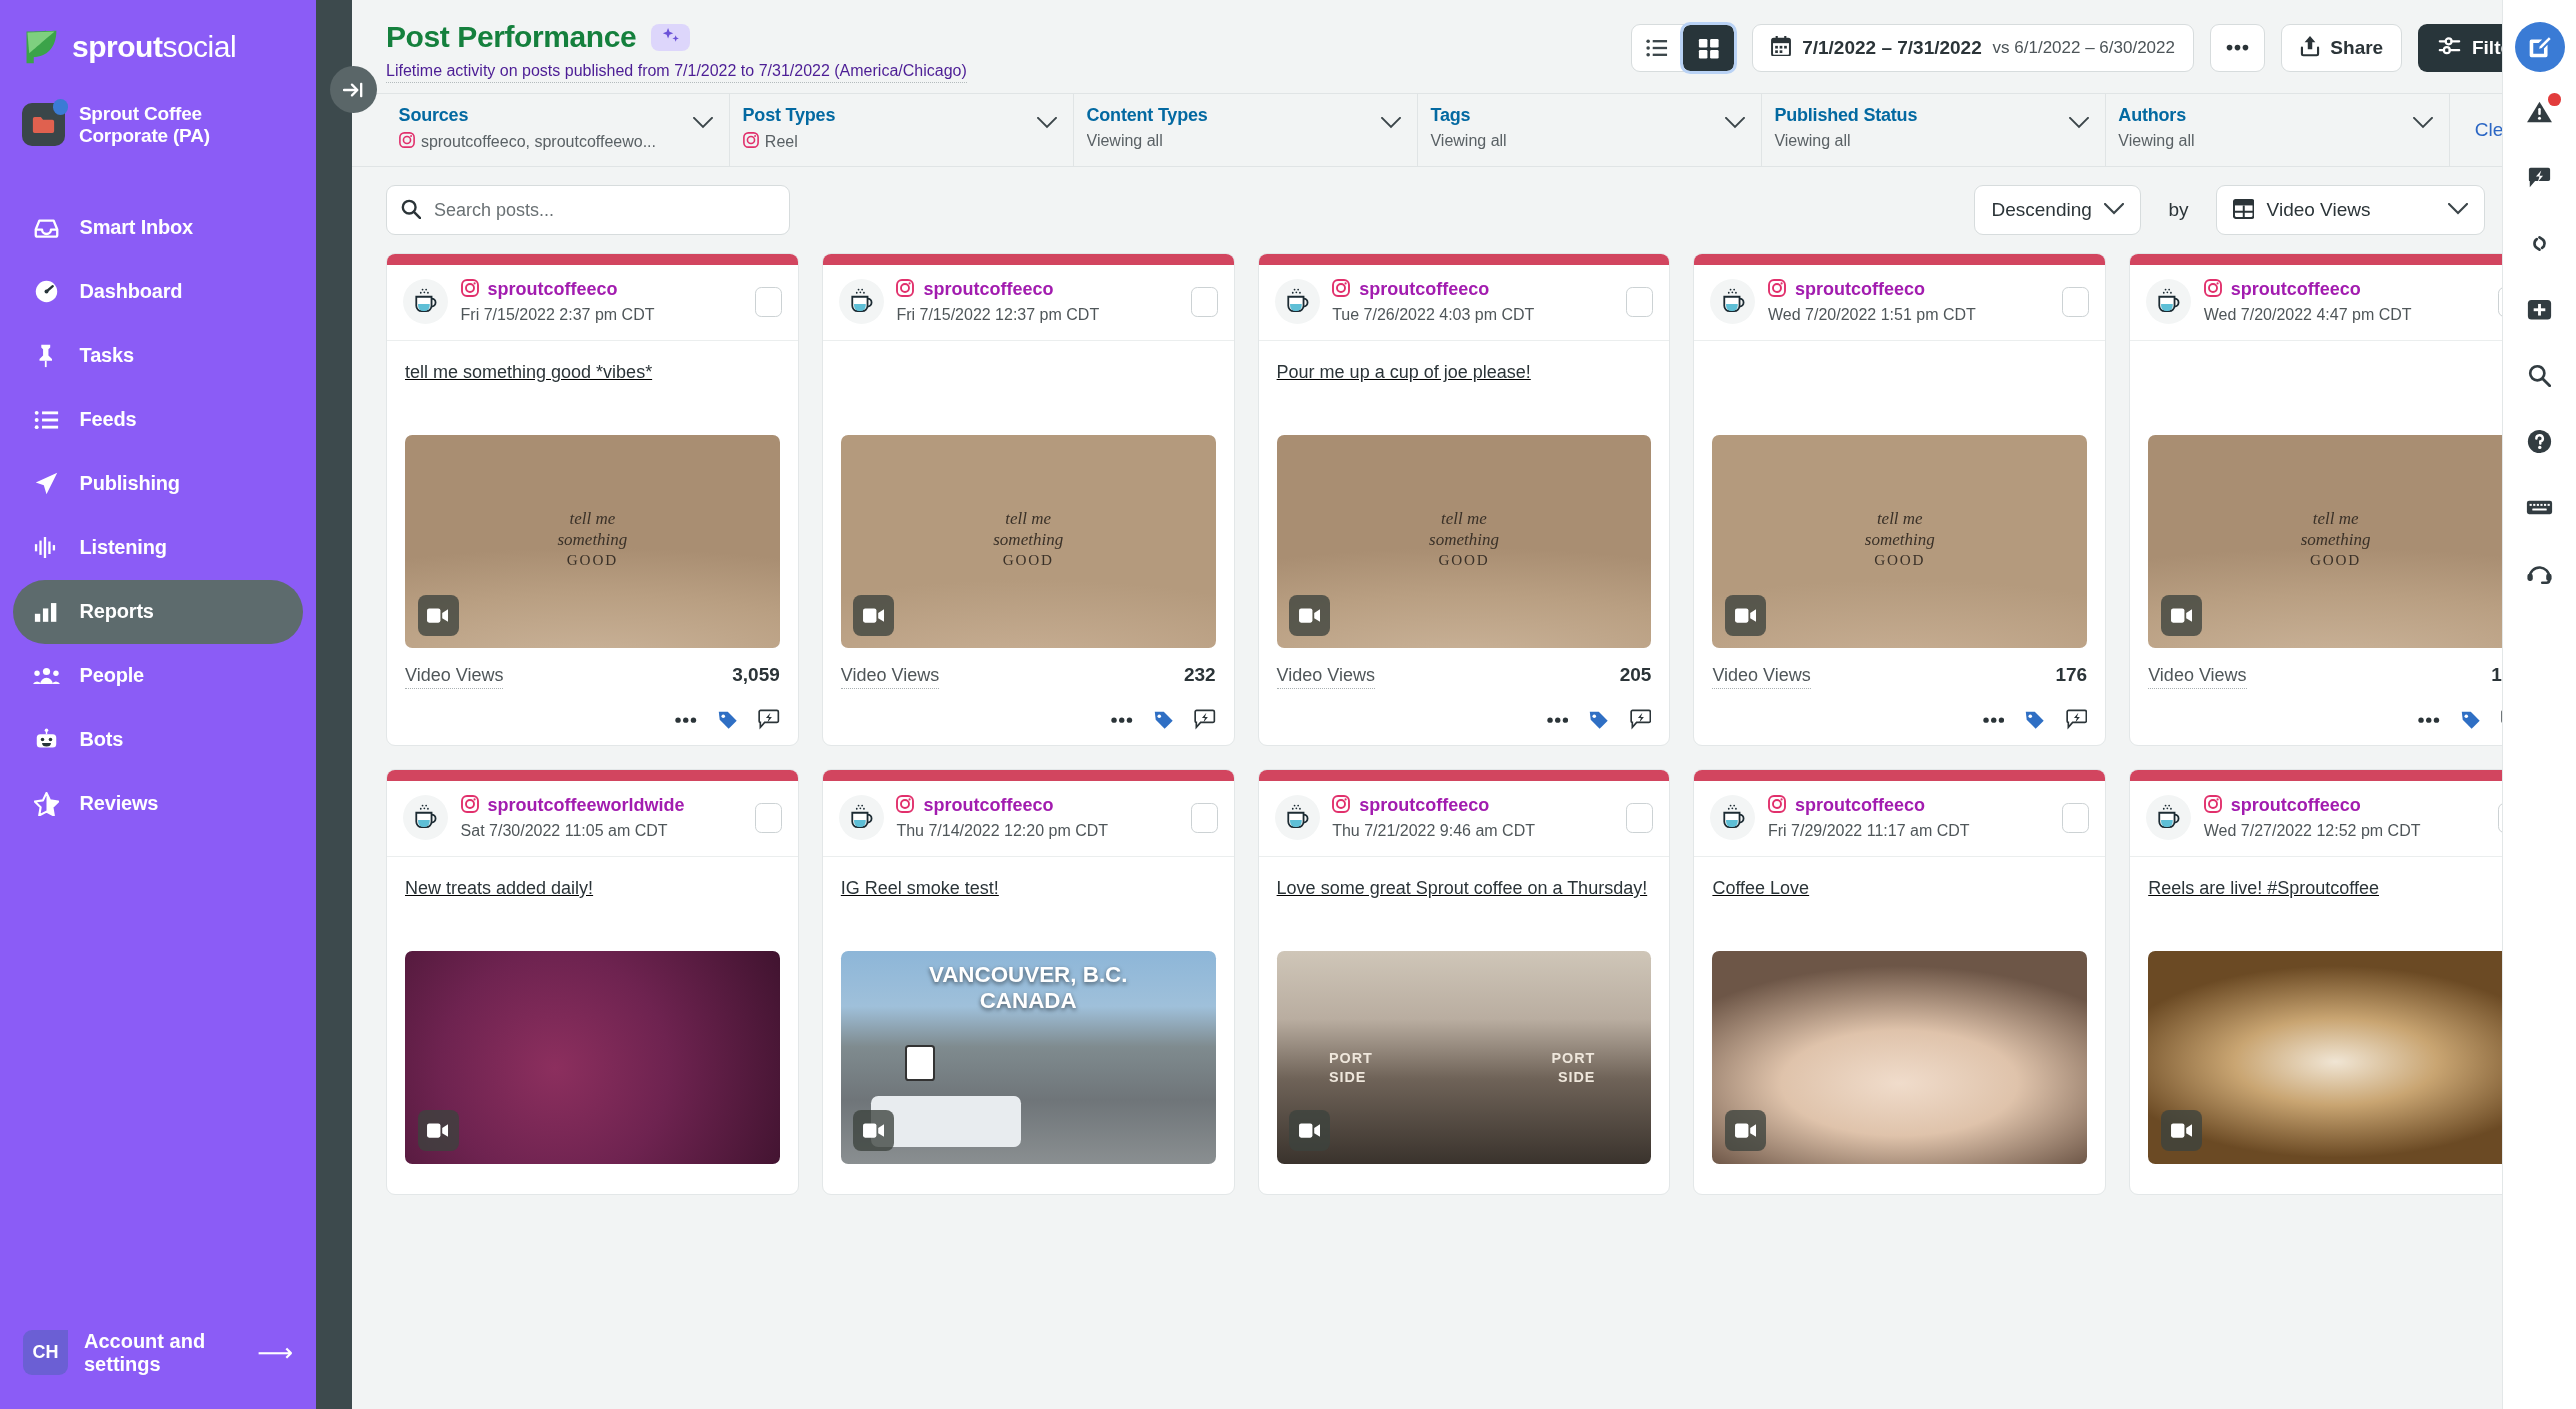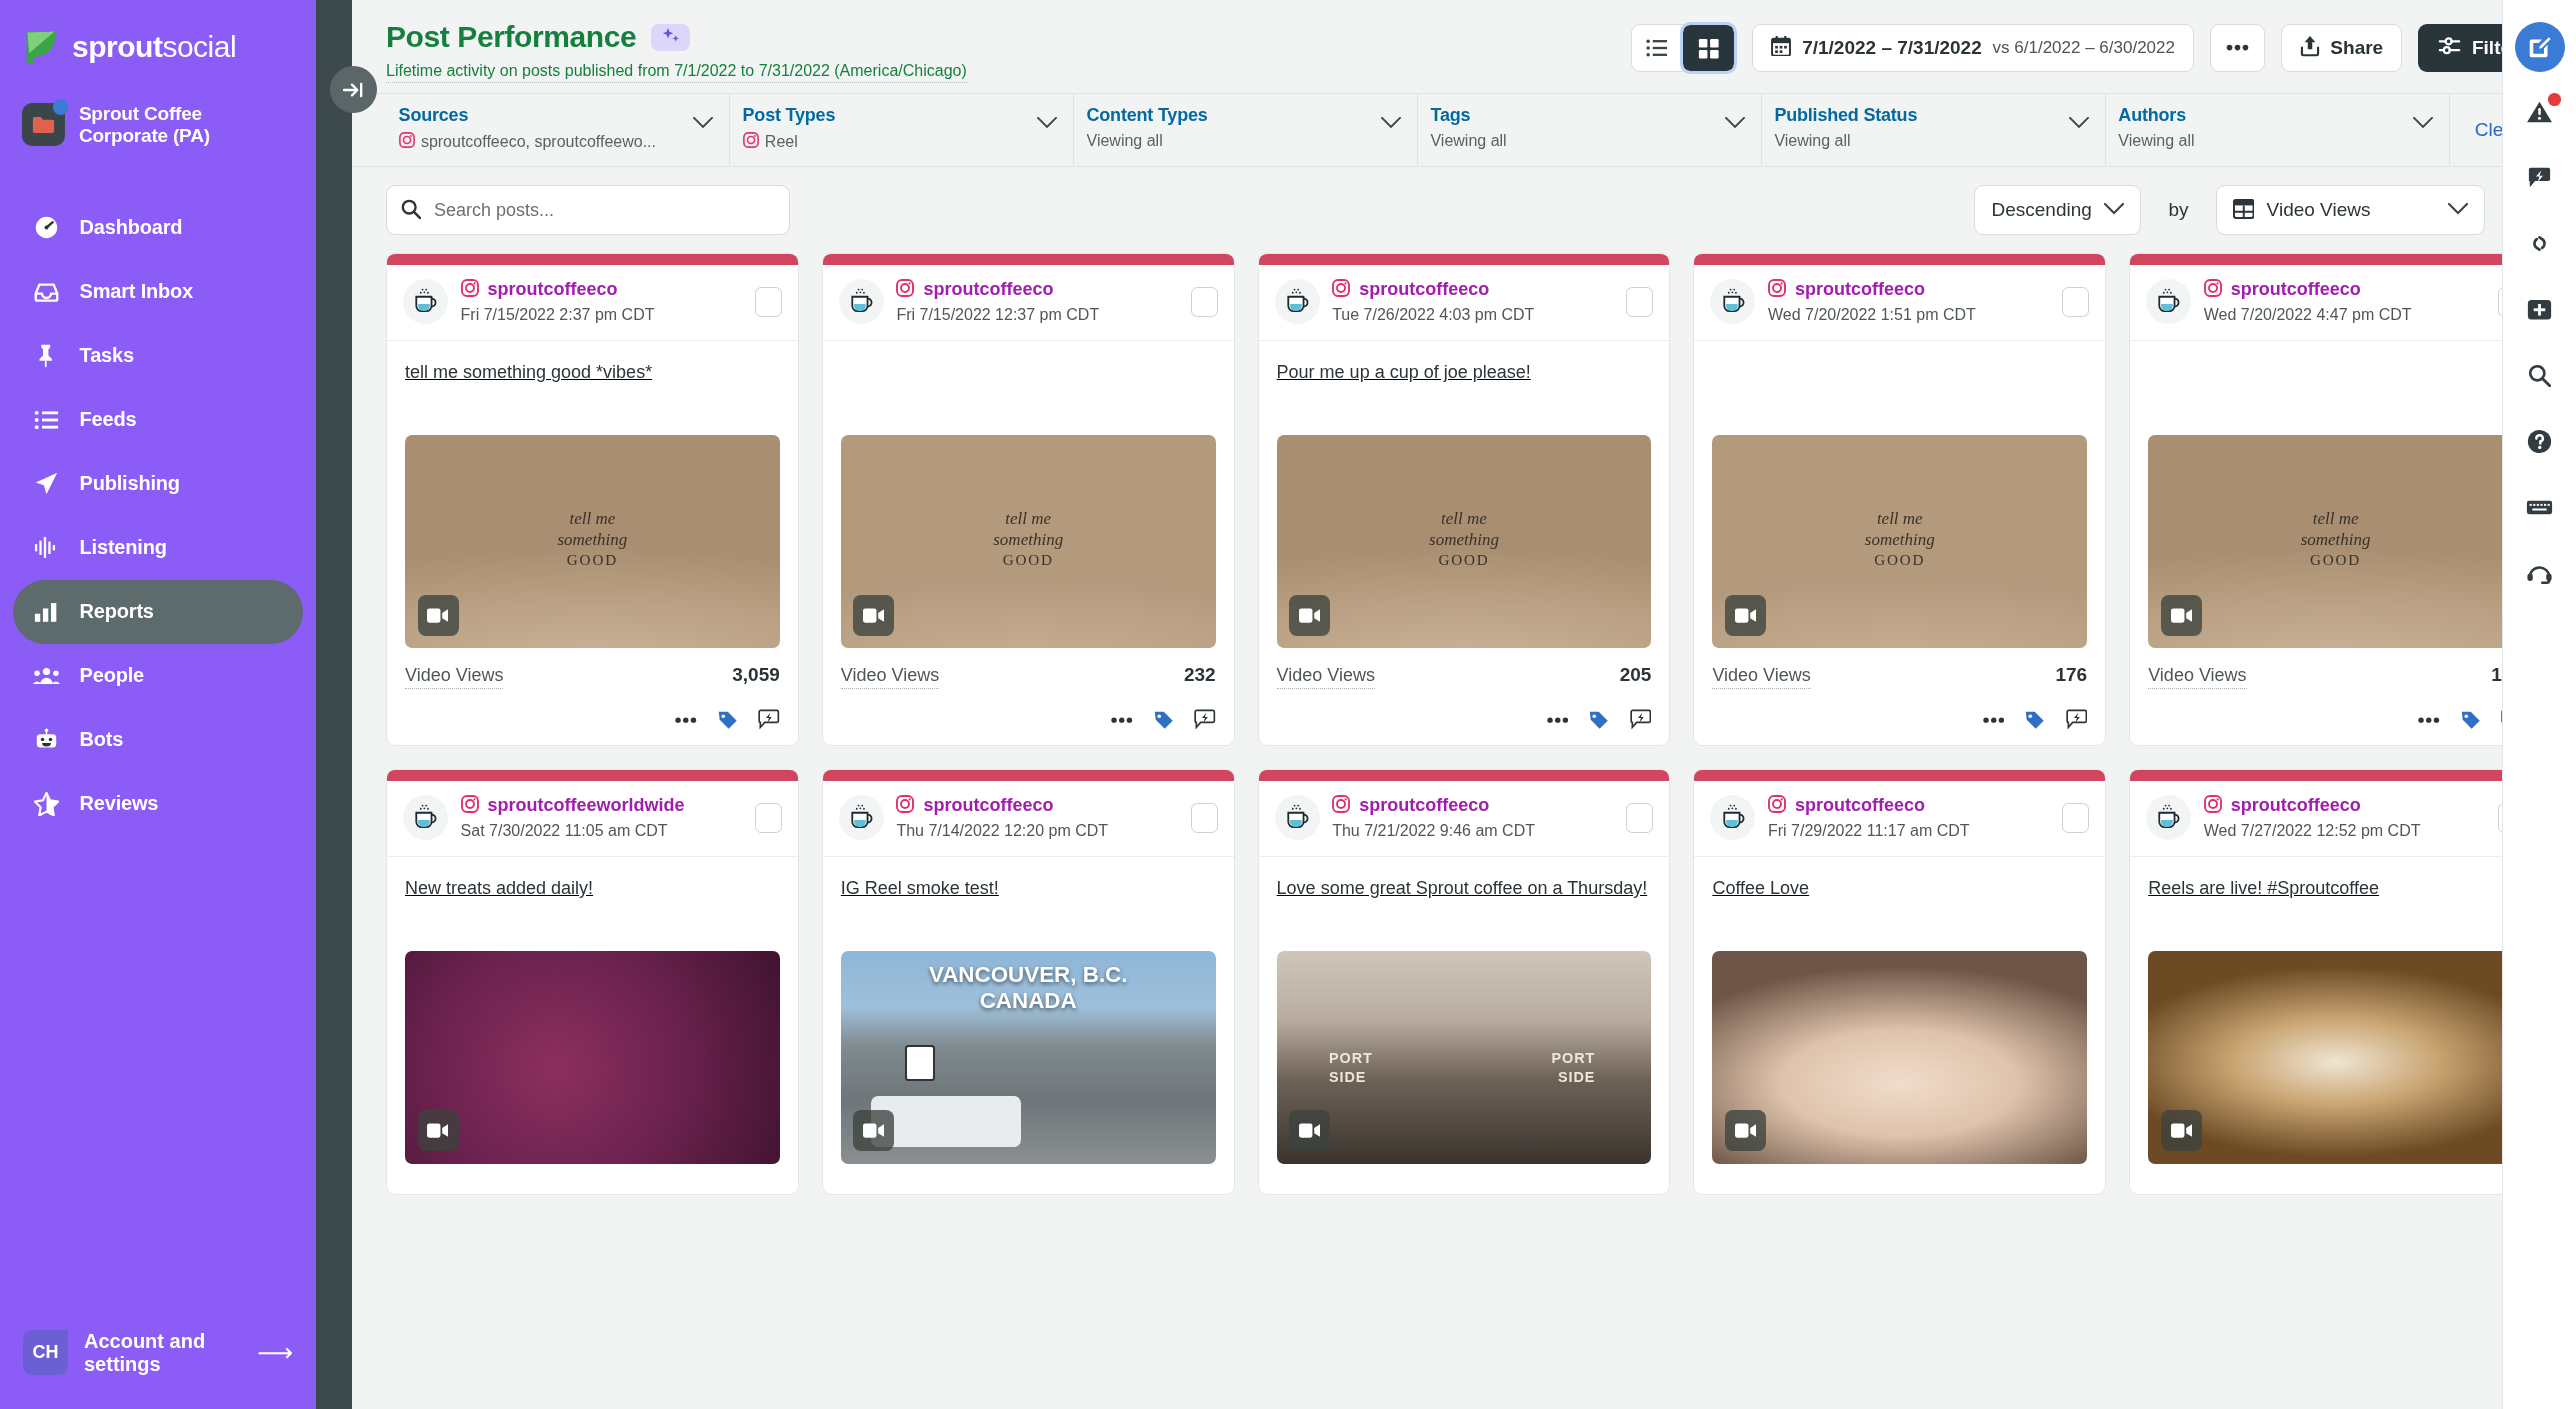--- a/index.html
+++ b/index.html
@@ -58,21 +58,21 @@
   
   .main { flex: 1 1 auto; height: 1410px; background: #f2f4f4; position: relative;
           margin-left: 36px; display: flex; flex-direction: column; overflow: hidden; }
 
   .topbar { display: flex; align-items: flex-start; padding: 20px 27px 0 34px; height: 93px; flex:0 0 93px;}
   .title-wrap { display: flex; flex-direction: column; }
   .title-row { display: flex; align-items: center; gap: 14.4px; }
   .page-title { font-size: 30px; font-weight: 700; color: #15803d; letter-spacing: -0.4px; }
   .ai-badge { background: #ddd6fb; border-radius: 8px; width: 39px; height: 27px;
               display: flex; align-items: center; justify-content: center; }
-  .subtitle { font-size: 16px; color: #15803d; margin-top: 8px;
+  .subtitle { font-size: 16px; color: #4c1d95; margin-top: 8px;
               border-bottom: 1.3px dotted #b4bbbd; display:inline-block; padding-bottom:1.8px;}
 
   .top-actions { margin-left: auto; display: flex; align-items: center; gap: 16px; padding-top: 3.6px; }
   .seg { display: flex; background: #fff; border: 1.3px solid #d7dcdd; border-radius: 9px; height: 48px; overflow: visible; }
   .seg-btn { width: 51px; height: 100%; display: flex; align-items: center; justify-content: center; cursor: pointer; color:#3c464a;}
   .seg-btn.on { background: #28353a; color: #fff; border-radius: 7.2px; outline: 3.6px solid #b9d2f5; margin: 0.9px; }
   .pill { background: #fff; border: 1.3px solid #d7dcdd; border-radius: 9px; height: 48px;
           display: flex; align-items: center; gap: 10.8px; padding: 0 18px; cursor: pointer; }
   .date-main { font-size: 19px; font-weight: 700; color: #2b3438; white-space: nowrap;}
   .date-cmp { font-size: 17px; color: #4c5458; white-space: nowrap; }
@@ -195,36 +195,36 @@
             <path d="M1 4 a2 2 0 0 1 2-2 h7 l2.5 3 H23 a2 2 0 0 1 2 2 v11 a2 2 0 0 1-2 2 H3 a2 2 0 0 1-2-2 Z" fill="#e0614f"></path>
           </svg>
         <span class="ws-dot"></span>
       </span>
       <span class="ws-label">Sprout Coffee Corporate (PA)</span>
     </div>
 
     <nav class="nav">
       <div class="nav-item">
         <span class="nav-ic">
+          <svg width="27" height="21.5" viewBox="0 0 30 24">
+              <path d="M3 14 L7 4 h16 l4 10 v6 a2 2 0 0 1-2 2 H5 a2 2 0 0 1-2-2 Z" fill="none" stroke="#fff" stroke-width="2.6" stroke-linejoin="round"></path>
+              <path d="M3 14 h7 a5 5 0 0 0 10 0 h7" fill="none" stroke="#fff" stroke-width="2.6" stroke-linejoin="round"></path>
+            </svg>
+        </span>
+        <span class="nav-label">Smart Inbox</span>
+      </div>
+      <div class="nav-item">
+        <span class="nav-ic">
           <svg width="25" height="25" viewBox="0 0 28 28">
               <circle cx="14" cy="14" r="12" fill="#fff"></circle>
               <path d="M14 14 L21 8" stroke="#28353a" stroke-width="2.6" stroke-linecap="round"></path>
               <circle cx="14" cy="14" r="2.2" fill="#28353a"></circle>
             </svg>
         </span>
         <span class="nav-label">Dashboard</span>
-      </div>
-      <div class="nav-item">
-        <span class="nav-ic">
-          <svg width="27" height="21.5" viewBox="0 0 30 24">
-              <path d="M3 14 L7 4 h16 l4 10 v6 a2 2 0 0 1-2 2 H5 a2 2 0 0 1-2-2 Z" fill="none" stroke="#fff" stroke-width="2.6" stroke-linejoin="round"></path>
-              <path d="M3 14 h7 a5 5 0 0 0 10 0 h7" fill="none" stroke="#fff" stroke-width="2.6" stroke-linejoin="round"></path>
-            </svg>
-        </span>
-        <span class="nav-label">Smart Inbox</span>
       </div>
       <div class="nav-item">
         <span class="nav-ic">
           <svg width="21.5" height="25" viewBox="0 0 24 28">
               <path d="M7 2 h10 v3 l-2 2 v7 l4 4 v2 H5 v-2 l4-4 V7 L7 5 Z" fill="#fff"></path>
               <rect x="11" y="20" width="2" height="7" fill="#fff"></rect>
             </svg>
         </span>
         <span class="nav-label">Tasks</span>
       </div>

